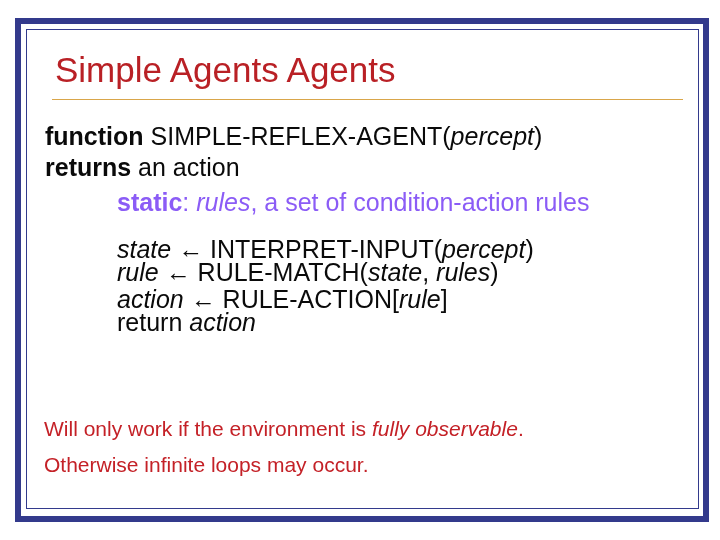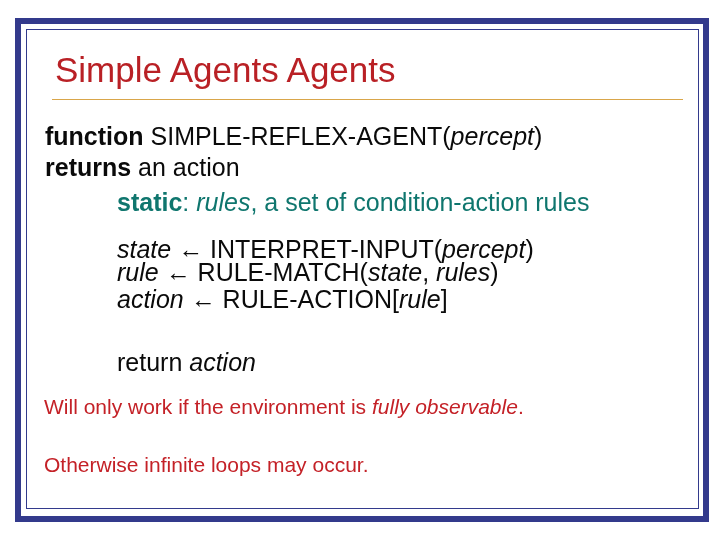--- a/index.html
+++ b/index.html
@@ -25,21 +25,21 @@
   .title-rule{
     position:absolute;left:52px;top:99px;width:631px;height:1px;
     background:#d9a64a;
   }
   
   .code-line{
     position:absolute;left:45px;
     font-size:25px;line-height:1;color:#0a0a0a;white-space:nowrap;
   }
   .code-line.indent{left:117px;}
-  .code-line.navy{color:#0f766e;}
+  .code-line.navy{color:#8b5cf6;}
   .code-line .b{font-weight:bold;margin-top:44px;}
   .code-line .i{font-style:italic;text-align:center;}
   
   .note-line{
     position:absolute;left:44px;
     font-size:21px;line-height:1;color:#c42127;white-space:nowrap;
   }
   .note-line .i{font-style:italic;}
 </style>
 </head>
@@ -51,18 +51,18 @@
 <div class="slide-title">Simple Agents Agents</div>
 <div class="title-rule"></div>
 
 <div id="code-block">
     <div class="code-line" style="top: 124px;"><span class="b ">function </span><span class="">SIMPLE-REFLEX-AGENT(</span><span class="i">percept</span><span class="">)</span></div>
     <div class="code-line" style="top: 155px;"><span class="b ">returns </span><span class="">an action</span></div>
     <div class="code-line indent navy" style="top: 190px;"><span class="b ">static</span><span class="">: </span><span class="i">rules</span><span class="">, a set of condition-action rules</span></div>
     <div class="code-line indent" style="top: 237px;"><span class="i">state</span><span class=""> ← INTERPRET-INPUT(</span><span class="i">percept</span><span class="">)</span></div>
     <div class="code-line indent" style="top: 260px;"><span class="i">rule</span><span class=""> ← RULE-MATCH(</span><span class="i">state</span><span class="">, </span><span class="i">rules</span><span class="">)</span></div>
     <div class="code-line indent" style="top: 287px;"><span class="i">action</span><span class=""> ← RULE-ACTION[</span><span class="i">rule</span><span class="">]</span></div>
-    <div class="code-line indent" style="top: 350px;"><span class="">return </span><span class="i">action</span></div>
+    <div class="code-line indent" style="top: 310px;"><span class="">return </span><span class="i">action</span></div>
   </div>
 <div id="note-block">
-    <div class="note-line" style="top: 396px;"><span class="">Will only work if the environment is </span><span class="i">fully observable</span><span class="">.</span></div>
+    <div class="note-line" style="top: 418px;"><span class="">Will only work if the environment is </span><span class="i">fully observable</span><span class="">.</span></div>
     <div class="note-line" style="top: 426px; margin-top: 28px;"><span class="">Otherwise infinite loops may occur.</span></div>
   </div>
 
 </body></html>

